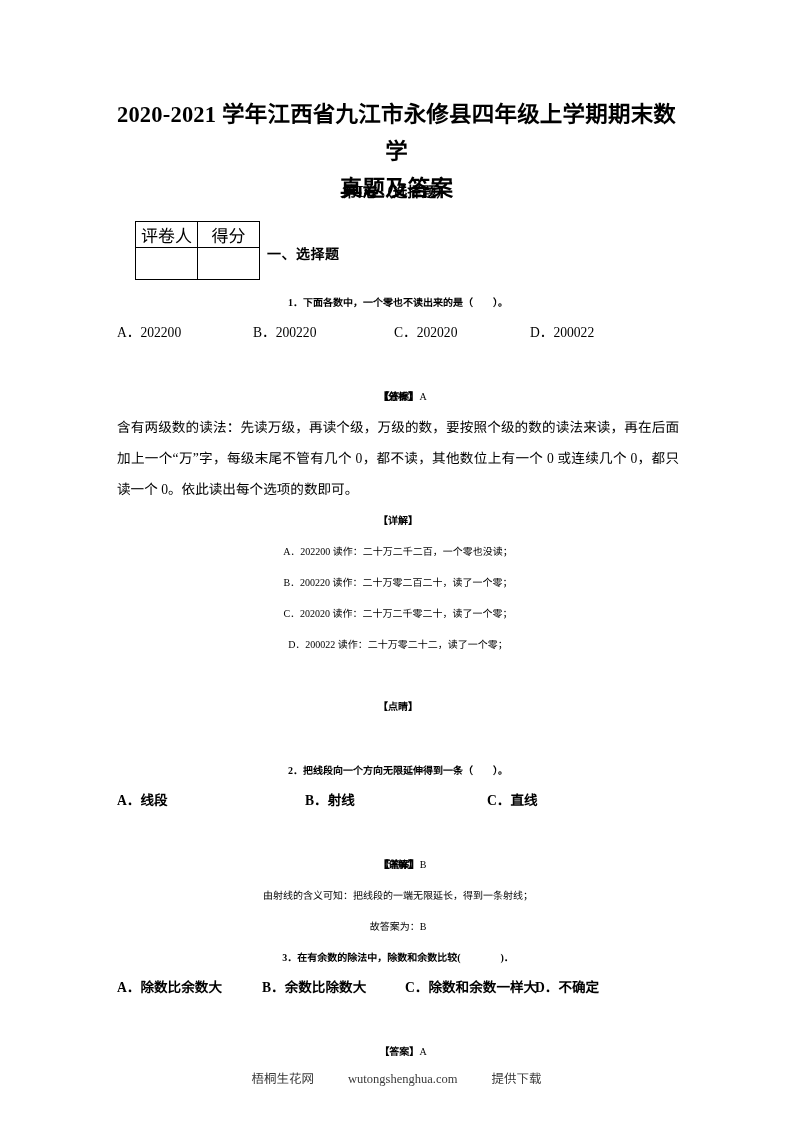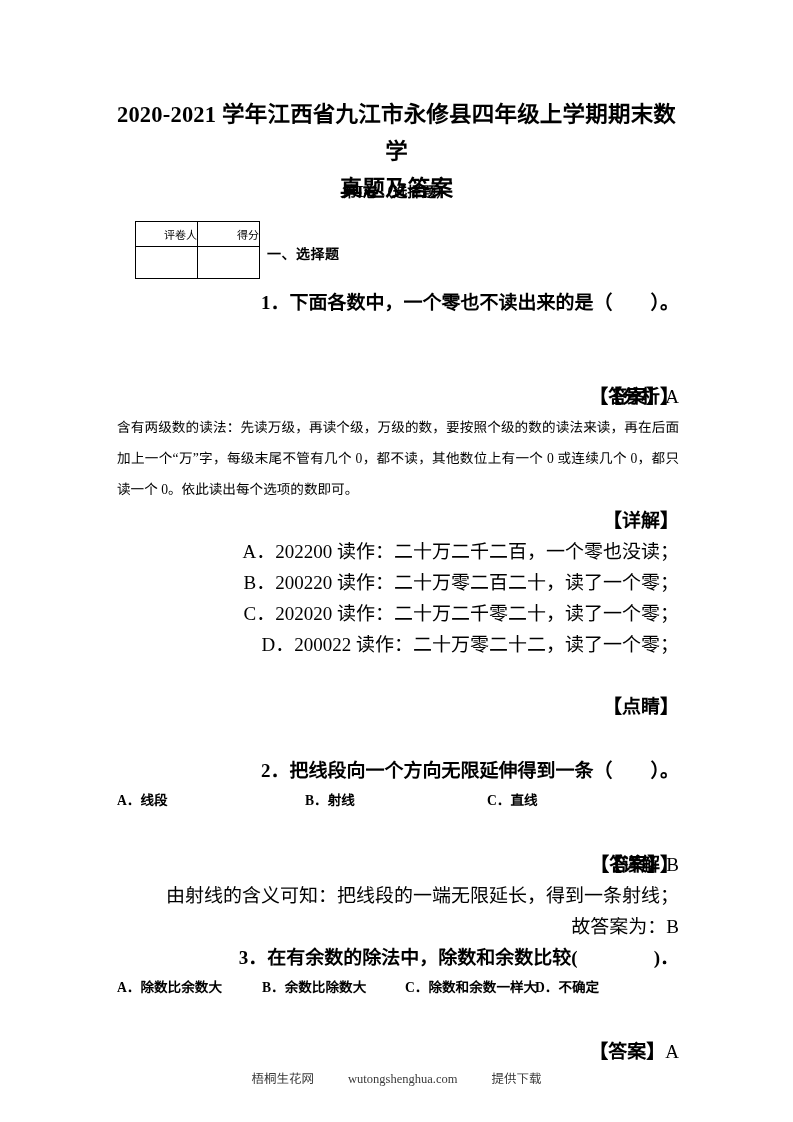--- a/index.html
+++ b/index.html
@@ -53,45 +53,45 @@
   .score-table {
     position: absolute;
     left: 135px;
     top: 221px;
     border-collapse: collapse;
     table-layout: fixed;
   }
   .score-table td {
     border: 1.6px solid #000;
     width: 61px;
-    text-align: right;
-    font-size: 11px;
+    text-align: center;
+    font-size: 17px;
     font-family: "Liberation Serif", "DejaVu Serif", serif;
     padding: 0;
   }
   .score-table tr.head td { height: 24px; }
   .score-table tr.blank td { height: 31px; }
 
   .section-heading {
     position: absolute;
     left: 267px;
     top: 243px;
     font-size: 14px;
     font-weight: bold;
     letter-spacing: 0.5px;
   }
 
   
   .blk {
     position: absolute;
     left: 117px;
     width: 562px;
-    font-size: 19px;
+    font-size: 10px;
     line-height: 31px;
-    text-align: right;
+    text-align: center;
     white-space: pre-wrap;
   }
   .blk.bold { font-weight: bold; }
 
   .para {
     position: absolute;
     left: 117px;
     width: 562px;
     font-size: 13.6px;
     line-height: 31px;
@@ -157,20 +157,26 @@
       <td></td>
       <td></td>
     </tr>
   </tbody>
     </table>
 
   <div class="section-heading">一、选择题</div>
 
   <div class="blk bold" style="top:287px;">1．下面各数中，一个零也不读出来的是（　　）。</div>
 
+  <div class="opt-row" style="top:321px;">
+    <span class="opt" style="left:0px;">A．202200</span>
+    <span class="opt" style="left:136px;">B．200220</span>
+    <span class="opt" style="left:277px;">C．202020</span>
+    <span class="opt" style="left:413px;">D．200022</span>
+  </div>
 
   <div class="blk" style="top:350px;">
     <span class="label-mark">【答案】</span><span class="label-val">A</span>
   </div>
 
   <div class="blk bold" style="top:381px;">【分析】</div>
 
   <div class="para" style="top:412px;">含有两级数的读法：先读万级，再读个级，万级的数，要按照个级的数的读法来读，再在后面加上一个“万”字，每级末尾不管有几个 0，都不读，其他数位上有一个 0 或连续几个 0，都只读一个 0。依此读出每个选项的数即可。</div>
 
   <div class="blk bold" style="top:505px;">【详解】</div>

